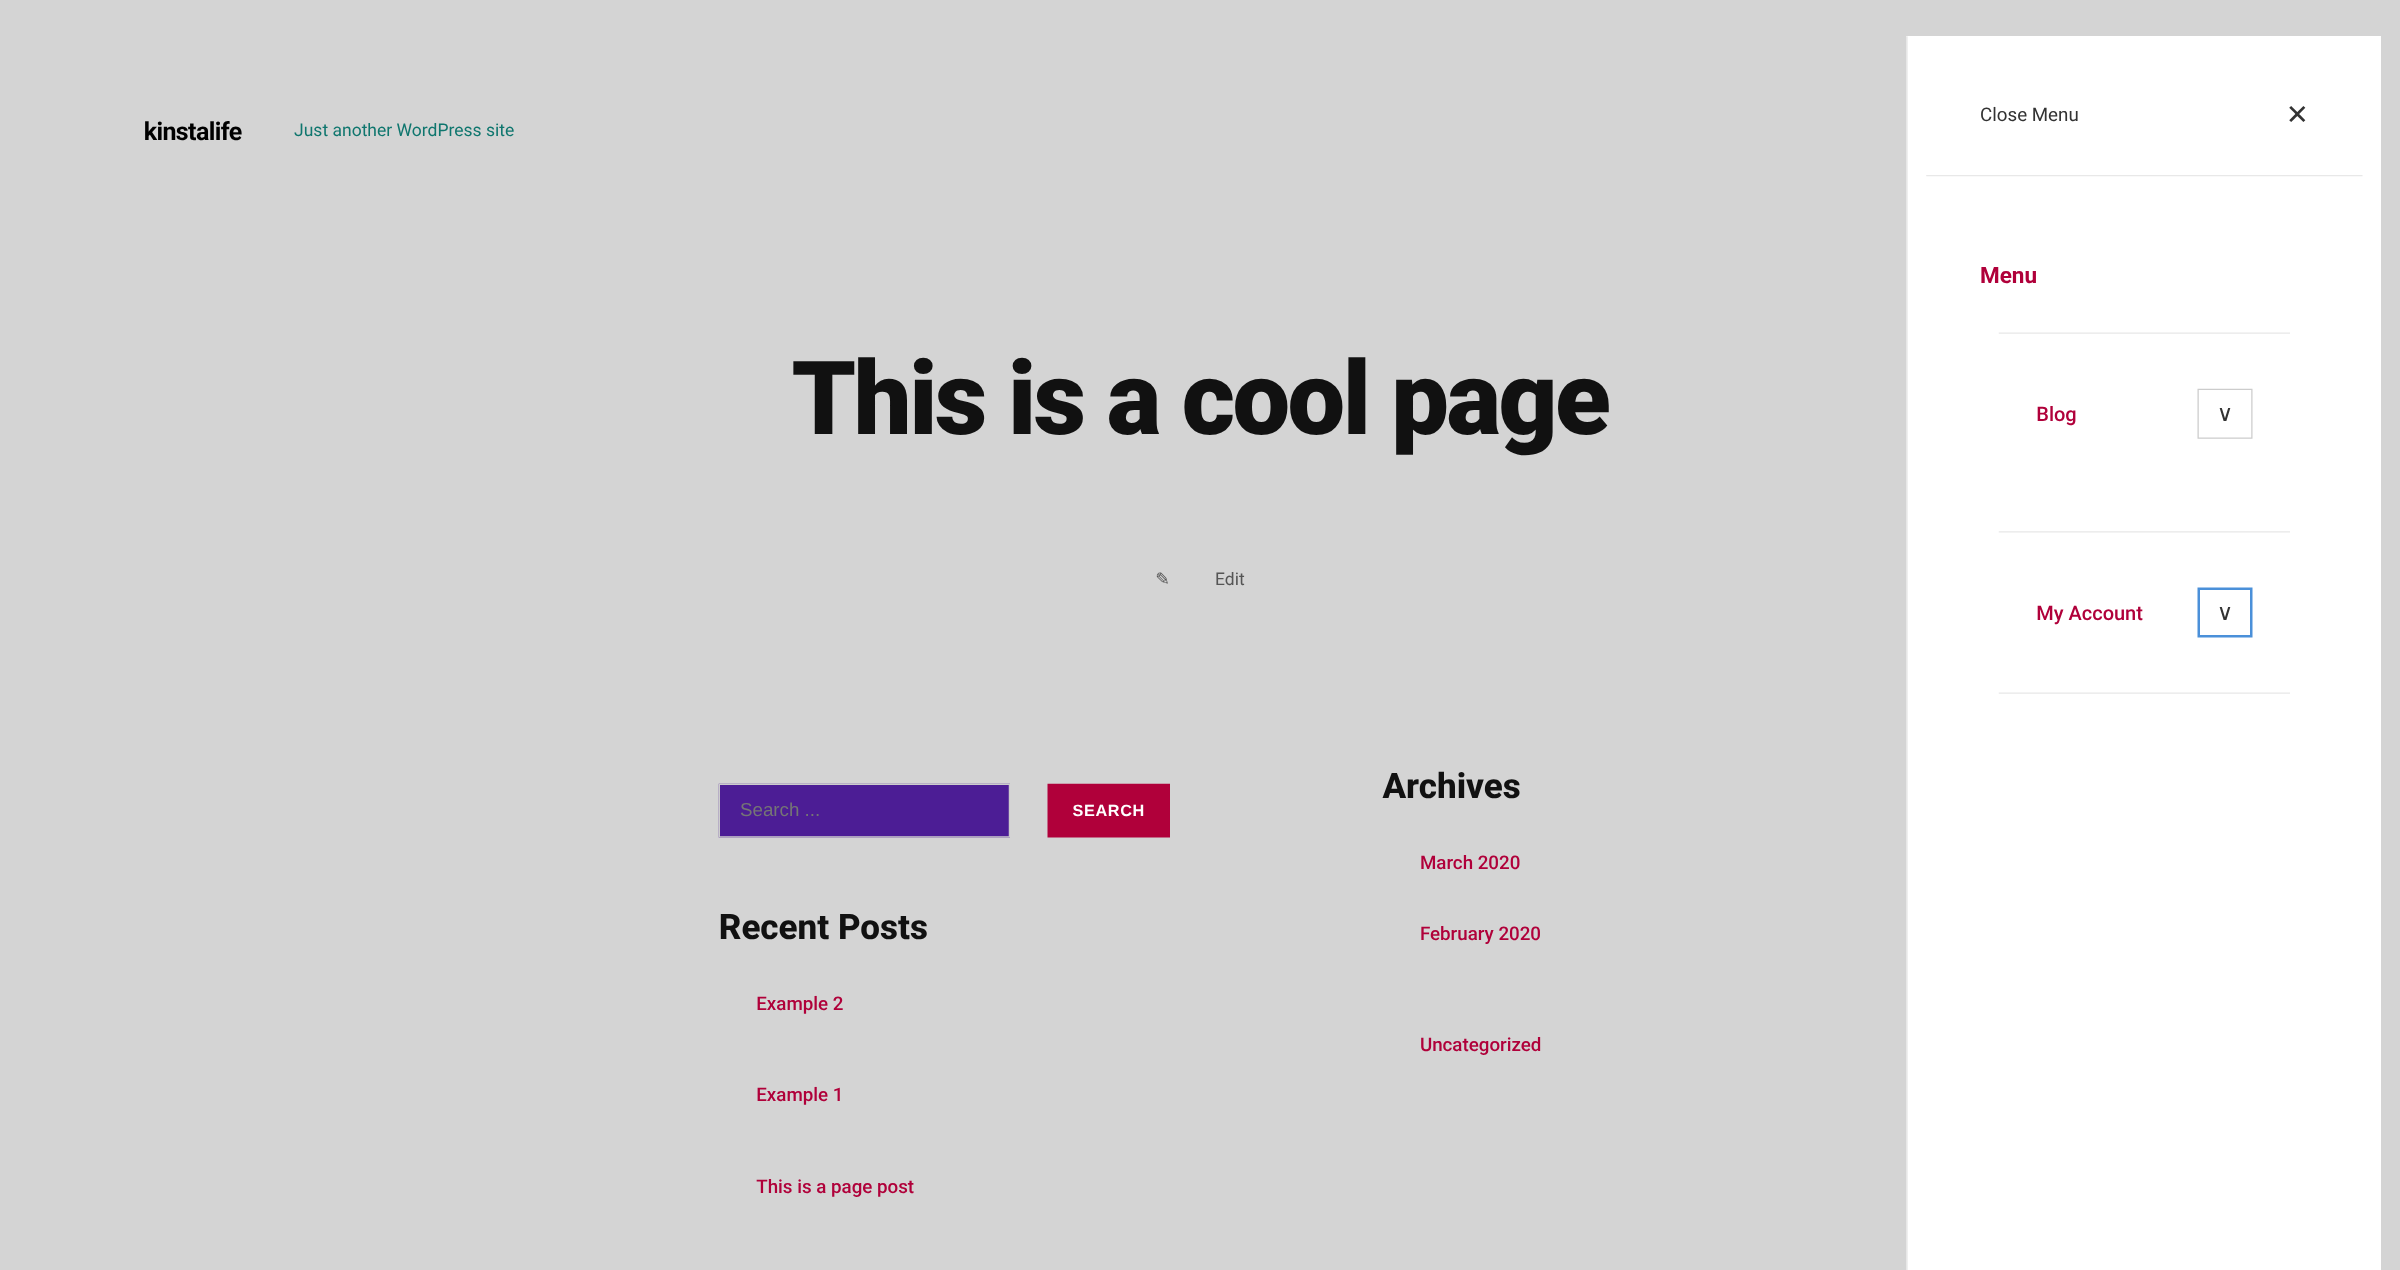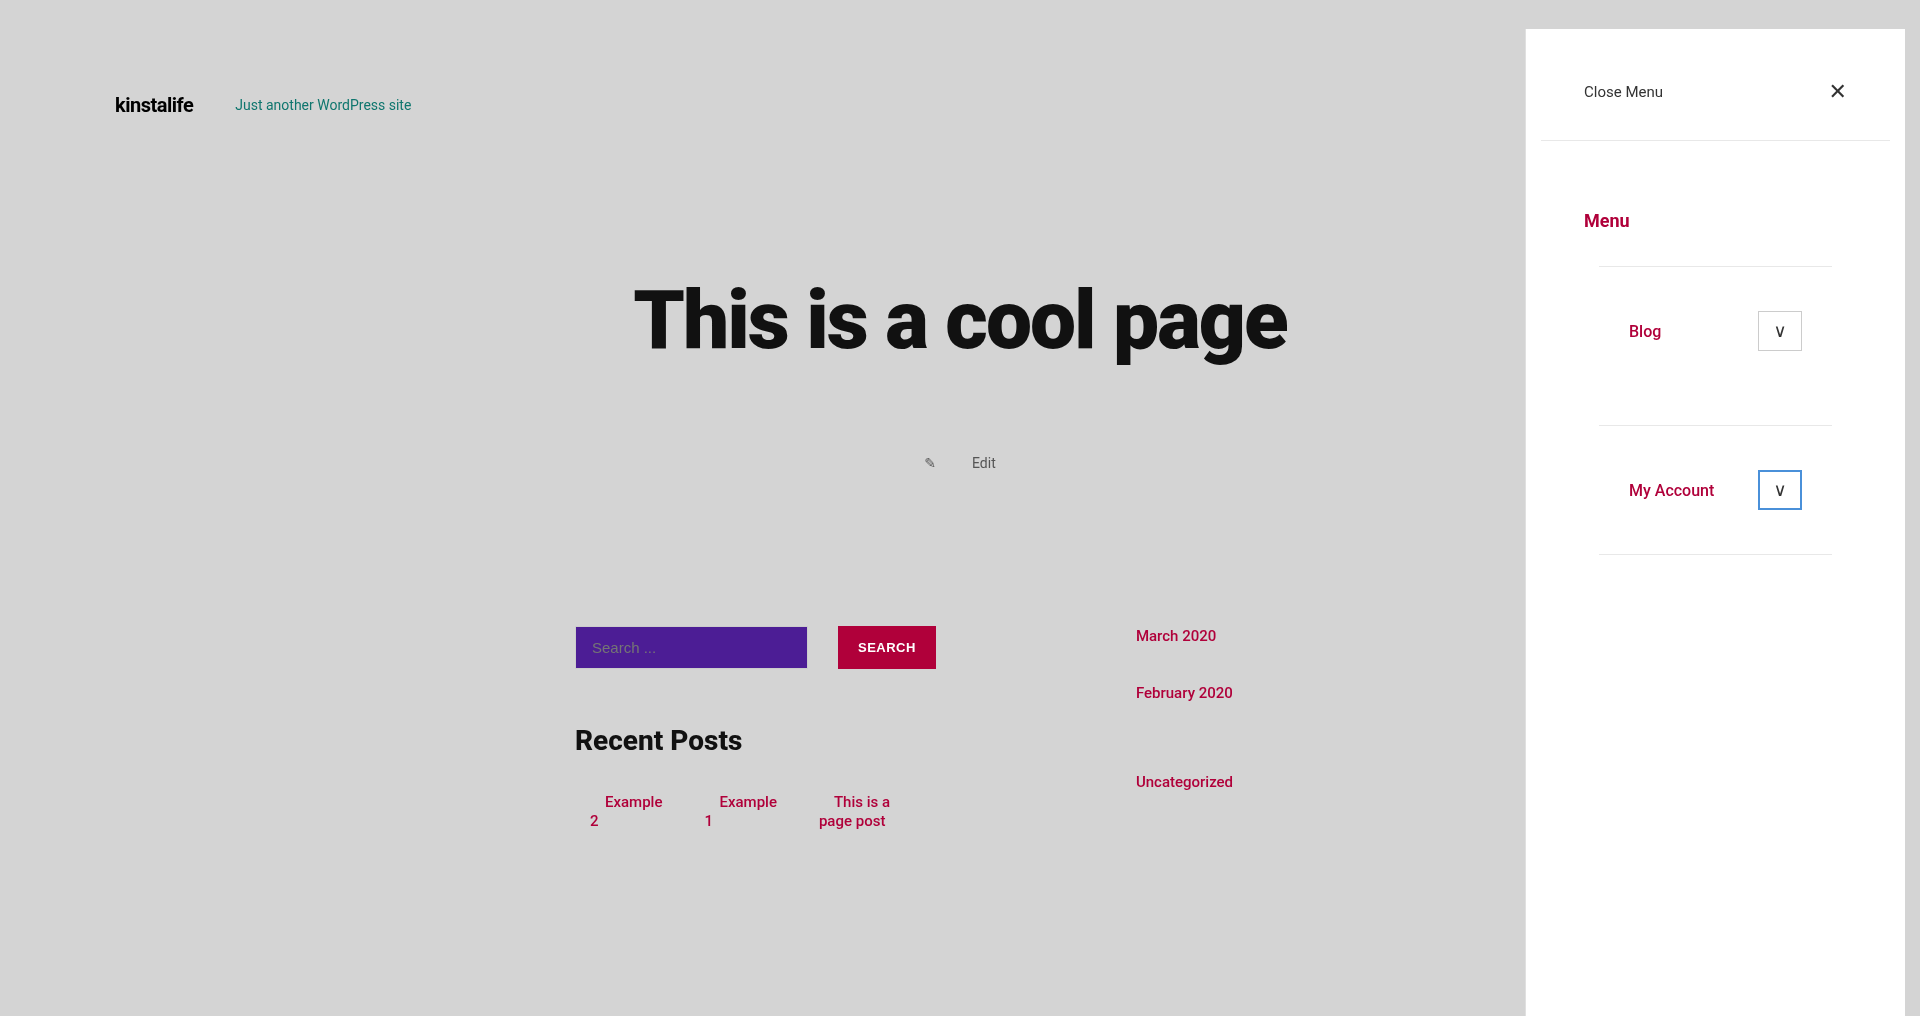--- a/index.html
+++ b/index.html
@@ -134,22 +134,22 @@
     .widget-title {
       font-size: 28px;
       font-weight: 800;
       color: #111;
       margin-bottom: 20px;
     }
 
     .recent-posts-list {
       list-style: none;
       display: flex;
-      flex-direction: row;
-      gap: 12px;
+      flex-direction: column;
+      gap: 24px;
     }
 
     .recent-posts-list a {
       color: #b0003a;
       text-decoration: none;
       font-size: 15px;
       font-weight: 500;
     }
 
     
@@ -334,20 +334,21 @@
           <li>
             <a href="#">This is a page post</a>
           </li>
         </ul>
       </div>
     </div>
 
     <div class="widget-right">
 
       <div>
+        <h2 class="widget-title">Archives</h2>
         <ul class="archives-list">
           <li>
             <a href="#">March 2020</a>
           </li>
           <li>
             <a href="#">February 2020</a>
           </li>
         </ul>
       </div>
 

